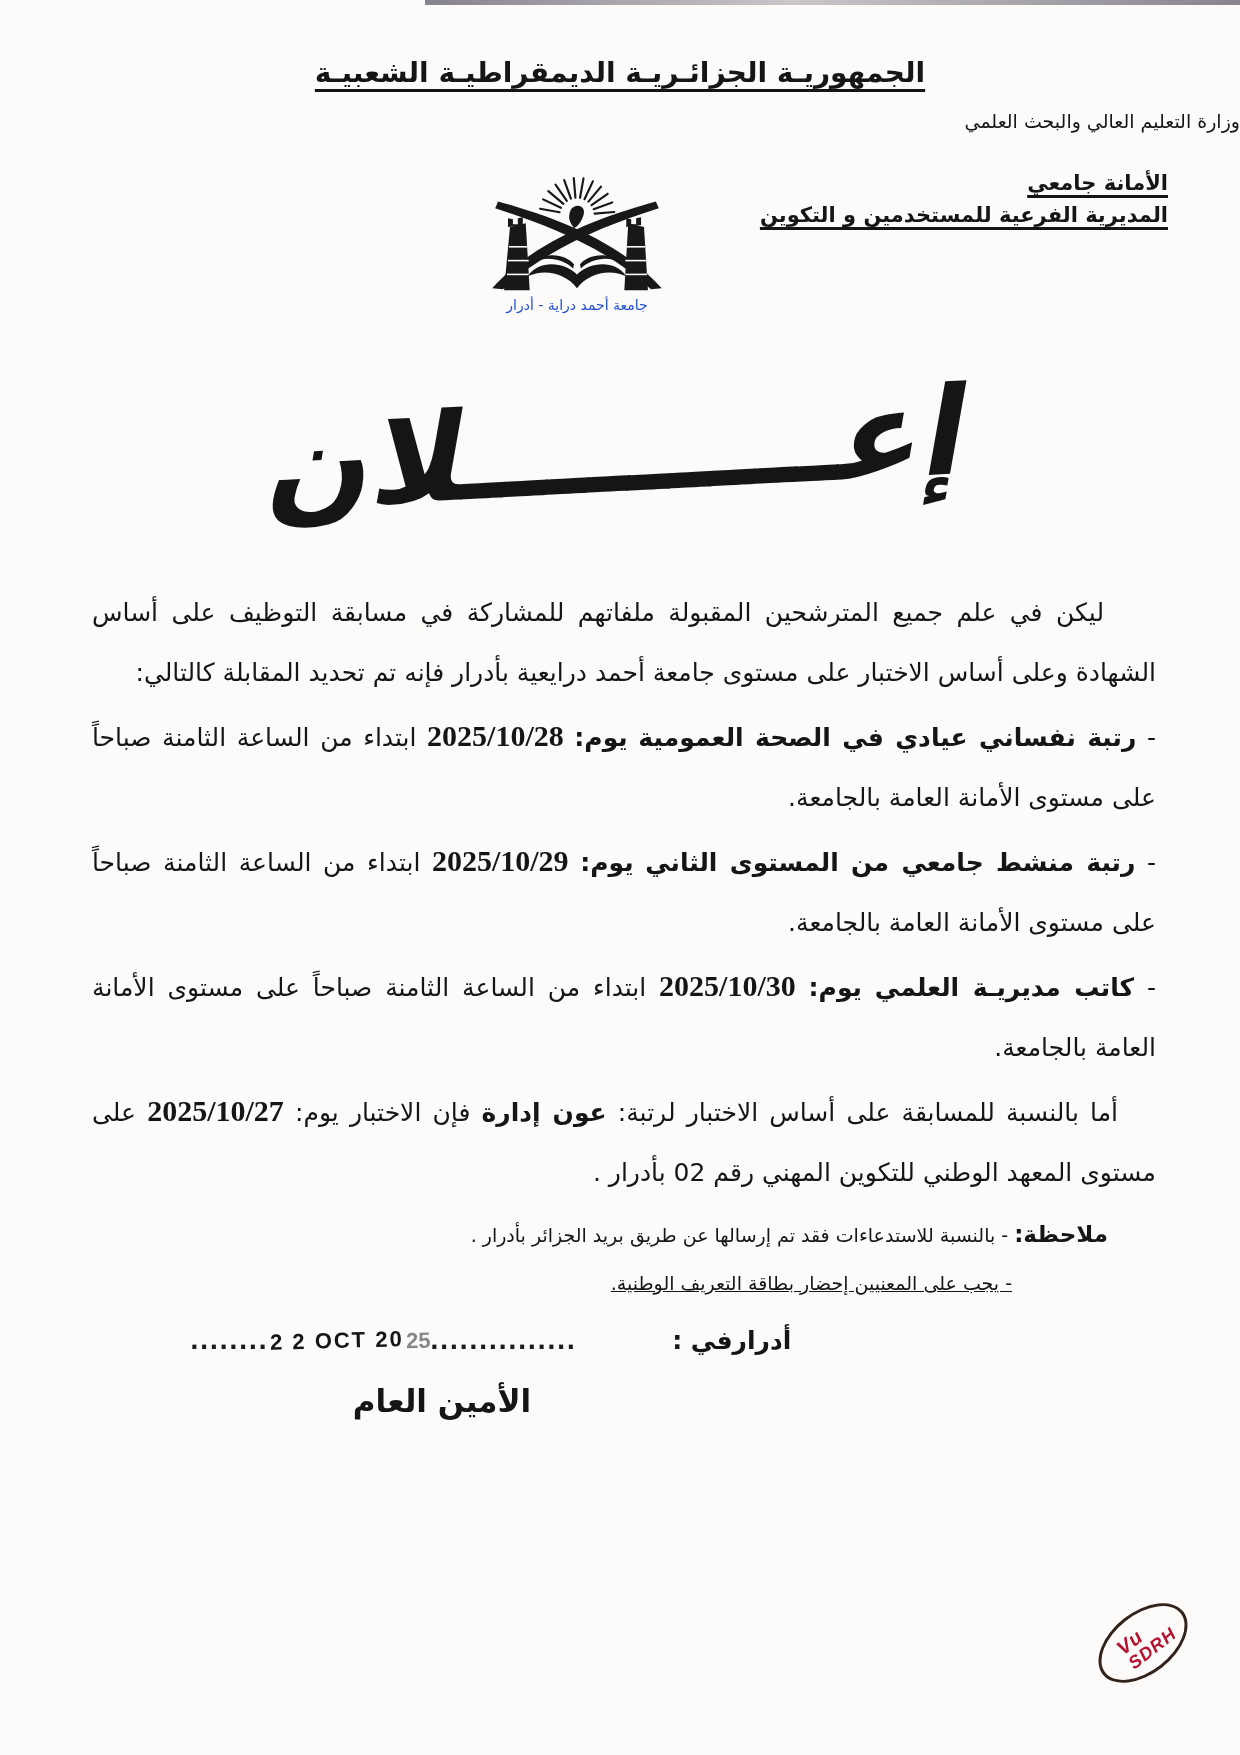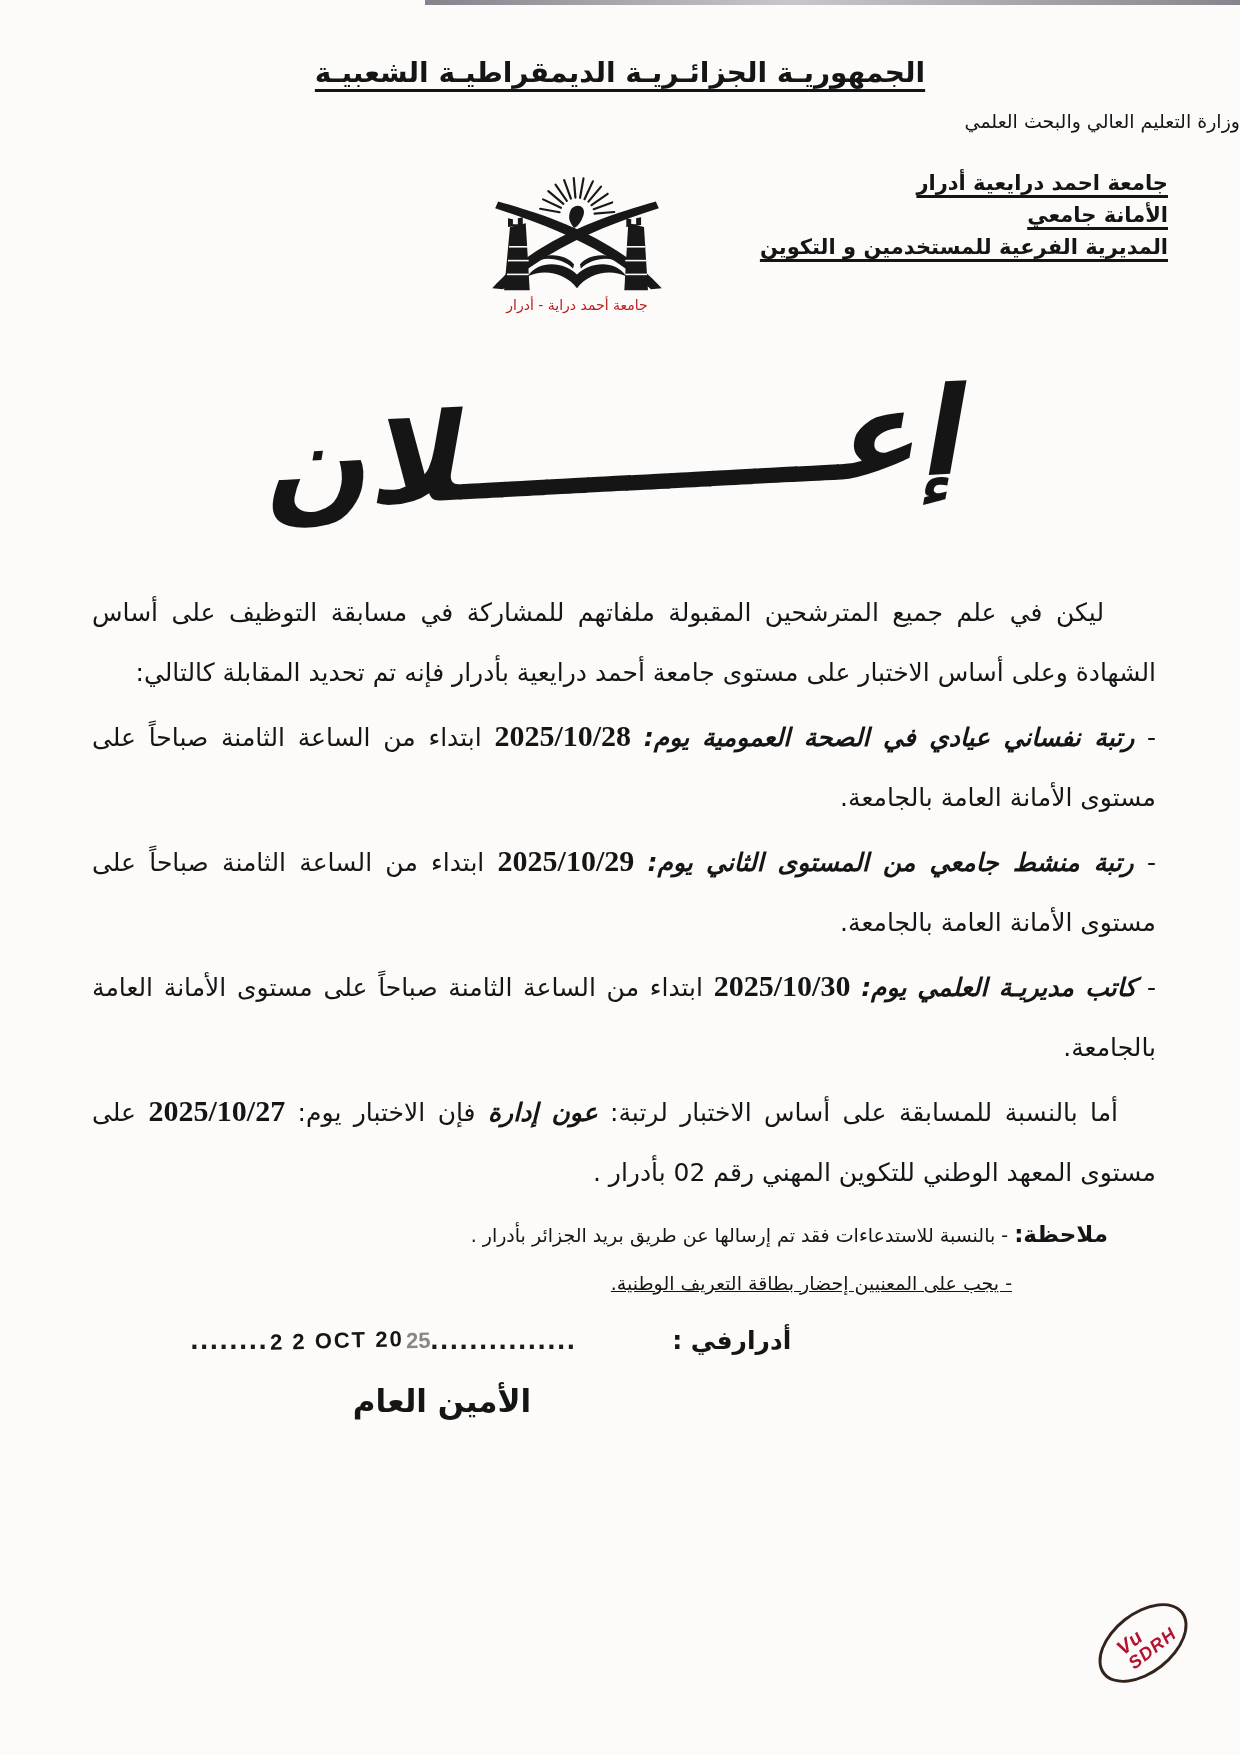--- a/index.html
+++ b/index.html
@@ -28,21 +28,21 @@
   .ministry{
     position:absolute;top:110px;left:0;width:100%;
     text-align:right;direction:rtl;
     font-size:19px;font-weight:normal;
   }
   
   .emblem{position:absolute;left:468px;top:164px;width:218px;height:138px;}
   .emblem-caption{
     position:absolute;left:458px;top:297px;width:238px;
     text-align:center;direction:rtl;
-    font-size:14px;color:#b91c1c;letter-spacing:1px;
+    font-size:14px;color:#1d4ed8;letter-spacing:1px;
   }
   
   .uni-block{
     position:absolute;top:168px;right:72px;
     direction:rtl;text-align:right;
     font-size:21px;font-weight:bold;line-height:30px;
   }
   .uni-line{
     text-decoration:underline;text-decoration-thickness:2.5px;text-underline-offset:5px;
     margin-bottom:2px;
@@ -59,21 +59,21 @@
   }
   
   .body-text{
     position:absolute;top:583px;right:84px;width:1064px;
     direction:rtl;font-size:25px;line-height:60px;
     text-align:justify;
   }
   .body-text p{margin:0 0 3px 0;}
   .intro{text-indent:52px;}
   .exam{text-indent:38px;}
-  .rank{font-weight:bold;font-style:italic;}
+  .rank{font-weight:bold;}
   .date{
     font-family:"Liberation Serif", serif;
     font-weight:bold;font-size:30px;
   }
   
   .note{
     position:absolute;top:1210px;right:132px;width:690px;
     direction:rtl;font-size:19px;line-height:48px;
   }
   .note-line1{white-space:nowrap;}
@@ -166,21 +166,20 @@
     <g fill="#181818">
       <path d="M110,126 C98,110 76,106 60,114 C72,96 98,100 110,112 Z"></path>
       <path d="M110,126 C122,110 144,106 160,114 C148,96 122,100 110,112 Z"></path>
       <path d="M106,112 C96,102 78,99 66,106 C78,94 100,98 107,108 Z" transform="translate(0,-6)"></path>
       <path d="M114,112 C124,102 142,99 154,106 C142,94 120,98 113,108 Z" transform="translate(0,-6)"></path>
     </g>
   </svg>
   <div class="emblem-caption">جامعة أحمد دراية - أدرار</div>
 
   <div class="uni-block">
-    <div class="uni-line">جامعة احمد درايعية أدرار</div>
     <div class="uni-line">الأمانة جامعي</div>
     <div class="uni-line">المديرية الفرعية للمستخدمين و التكوين</div>
   </div>
 
   <div class="big-title">
     <span class="big-title-inner">إعـــــــــلان</span>
   </div>
 
   <div class="body-text">
     <p class="intro">ليكن في علم جميع المترشحين المقبولة ملفاتهم للمشاركة في مسابقة التوظيف على أساس الشهادة وعلى أساس الاختبار على مستوى جامعة أحمد درايعية بأدرار فإنه تم تحديد المقابلة كالتالي:</p>

